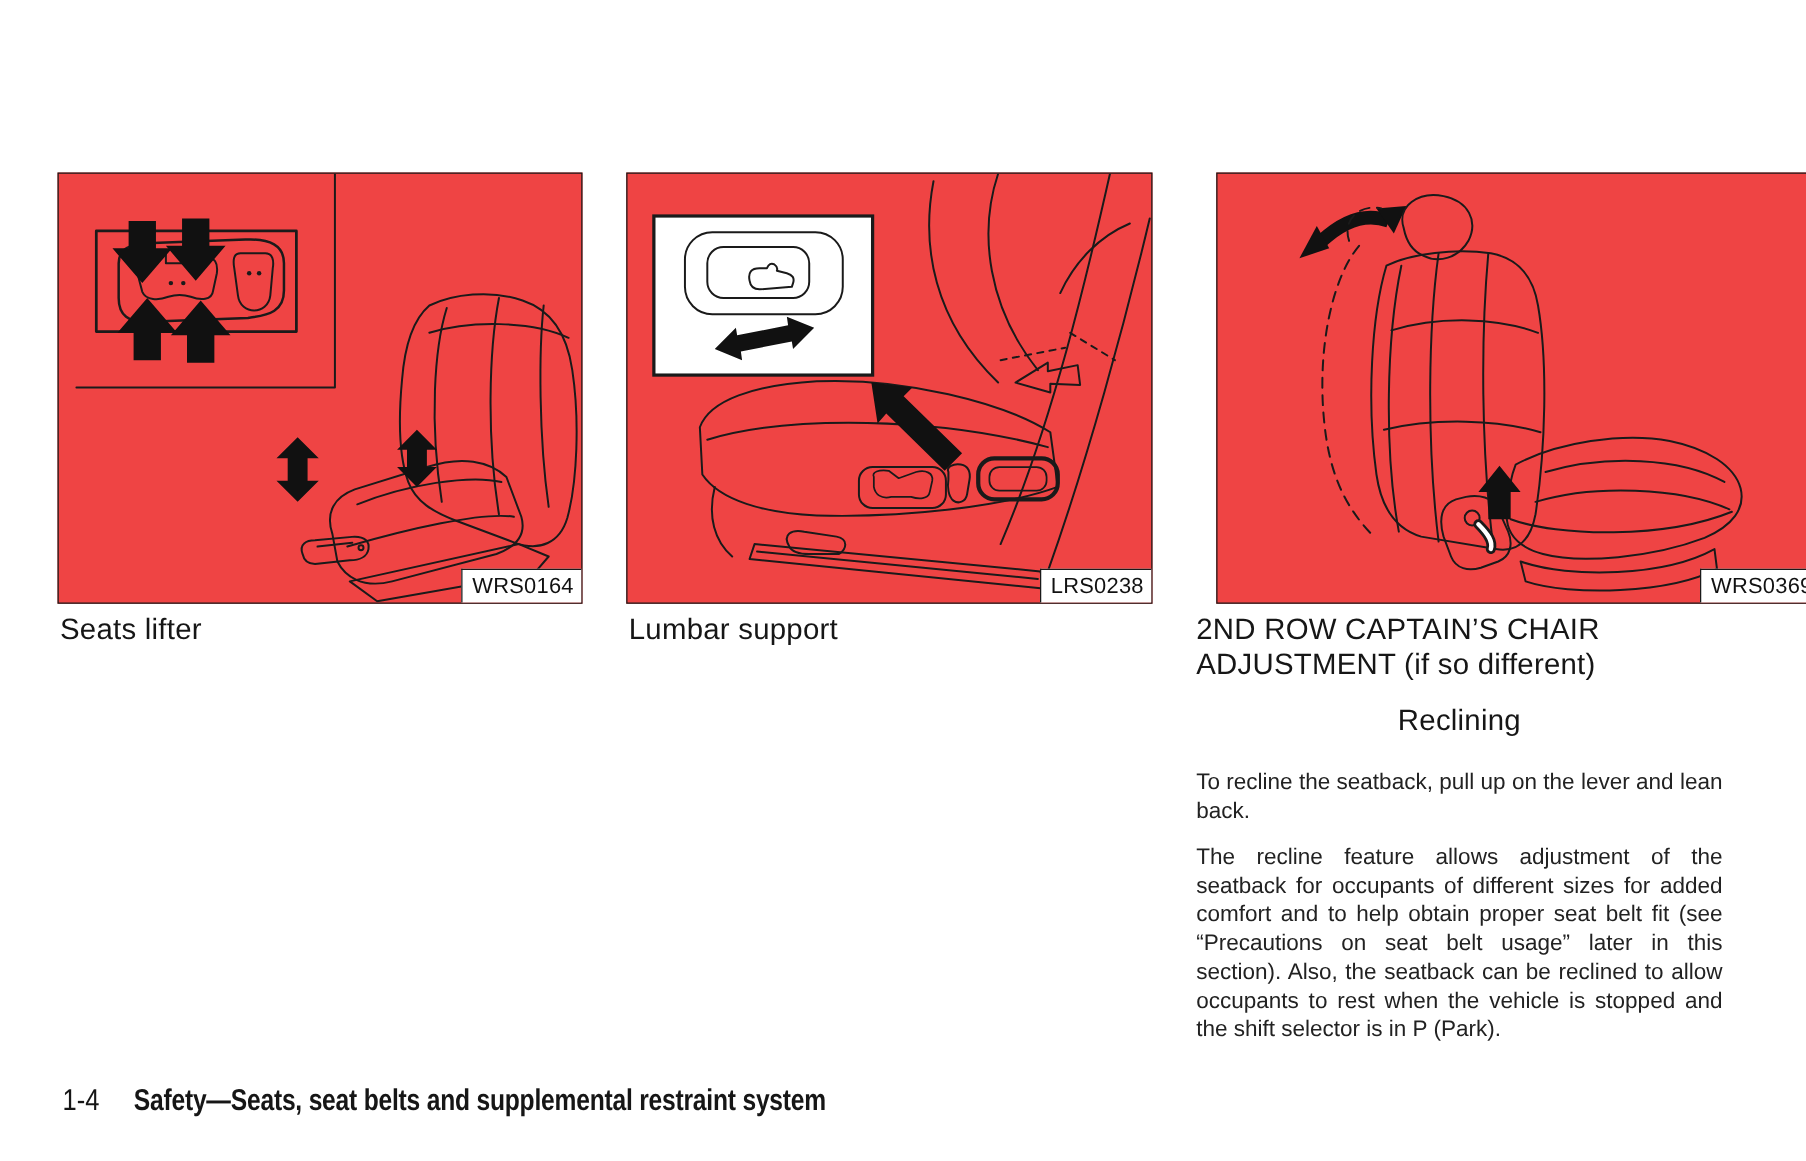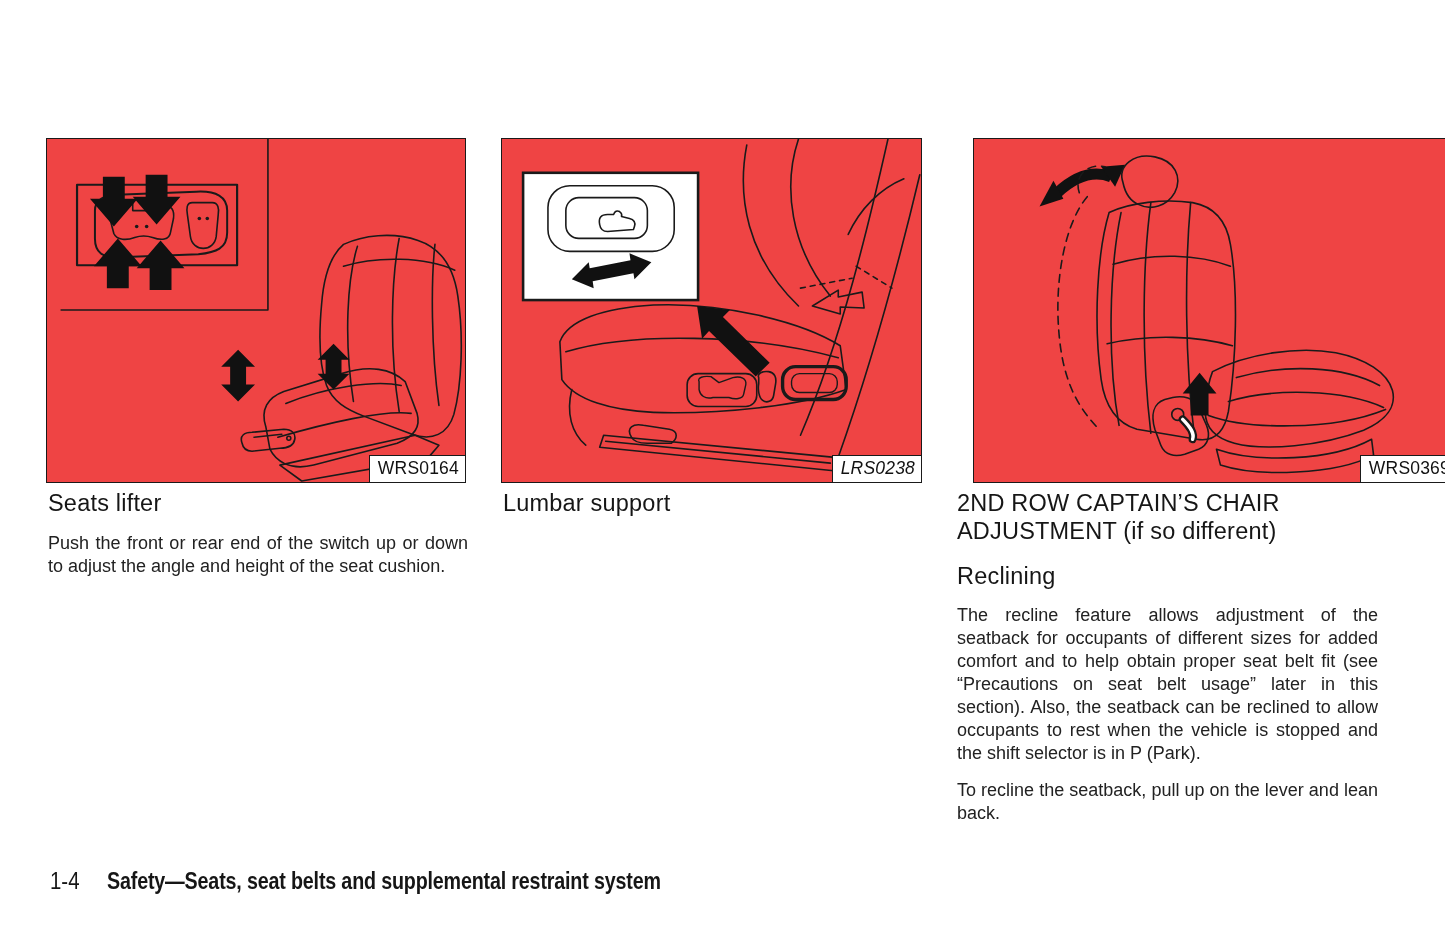--- a/index.html
+++ b/index.html
@@ -18,22 +18,22 @@
     border-top:1.4px solid #1a1a1a;border-left:1.4px solid #1a1a1a;
     font-size:17.5px;line-height:1;padding:4px 6px 5px 8px;color:#111;
     letter-spacing:0.2px;
   }
   .col{position:absolute;top:489px;}
   .col h2{
     font-size:23.5px;font-weight:400;line-height:28px;margin:0 0 15px 0;
     color:#161616;letter-spacing:0.2px;
   }
   .col h3{
-    font-size:23.5px;font-weight:400;line-height:28px;margin:17px 0 14px 0;
-    color:#161616;letter-spacing:0.2px;
+    font-size:23.5px;font-weight:400;line-height:28px;margin:17px 0 24px 0;
+    color:#161616;letter-spacing:0.2px;text-align:center;
   }
   .col p{
     font-size:18px;line-height:23px;margin:0 0 14px 0;color:#222;
     text-align:justify;
   }
   .page-footer{
     position:absolute;left:50px;top:867px;display:flex;align-items:center;
     white-space:nowrap;
   }
   .page-num{
@@ -85,21 +85,21 @@
       <path class="line" d="M196 306 C193 298 199 295 206 295 L238 292 C246 292 250 296 249 302 C248 308 242 311 234 311 L206 314 C200 314 197 311 196 306 Z"></path>
       <path class="line" d="M208 300 L236 297"></path>
       <circle class="line" cx="243" cy="301" r="2"></circle>
       <polygon class="blk" points="192,212 209,229 200,229 200,247 209,247 192,264 175,247 184,247 184,229 175,229"></polygon>
       <polygon class="blk" points="288,206 304,222 296,222 296,236 304,236 288,252 272,236 280,236 280,222 272,222"></polygon>
     </g>
   </svg>
   <div class="fig-label">WRS0164</div>
 </section>
 
-<section class="panel" style="left:501px;width:421px;font-style:italic;">
+<section class="panel" style="left:501px;width:421px;">
   <svg viewBox="0 0 421 345">
     <g>
       <rect x="21" y="34" width="176" height="128" fill="#fff" stroke="#1a1a1a" stroke-width="2.6"></rect>
       <rect class="line" x="46" y="47" width="127" height="66" rx="22"></rect>
       <rect class="line" x="64" y="59" width="82" height="41" rx="13"></rect>
       <path class="line" d="M98 86 q-2 -10 8 -10 l6 0 q2 -5 6 -3 q3 2 2 5 l8 2 q7 2 5 8 l-1 3 -26 2 q-7 0 -8 -7 z"></path>
       <polygon class="blk" points="70,141 92,150 91,143 132,135 133,141 150,124 128,115 129,122 88,130 87,124"></polygon>
     </g>
     <g>
       <path class="line" d="M246 6 C236 58 246 118 298 168"></path>
@@ -156,30 +156,29 @@
       <path d="M180 282 C188 290 192 296 190 302" fill="none" stroke="#1a1a1a" stroke-width="8" stroke-linecap="round"></path>
       <path d="M180 282 C188 290 192 296 190 302" fill="none" stroke="#ffffff" stroke-width="3.5" stroke-linecap="round"></path>
       <polygon class="blk" points="197,235 214,256 206,256 206,278 188,278 188,256 180,256"></polygon>
     </g>
   </svg>
   <div class="fig-label">WRS0369</div>
 </section>
 
 <div class="col" style="left:48px;width:420px;">
   <h2>Seats lifter</h2>
-  <p>Push the front or rear end of the switch up or down to adjust the angle and height of the seat cushion.</p>
 </div>
 
 <div class="col" style="left:503px;width:419px;">
   <h2>Lumbar support</h2>
 </div>
 
 <div class="col" style="left:957px;width:421px;">
   <h2 style="margin-bottom:17px;">2ND ROW CAPTAIN’S CHAIR ADJUSTMENT (if so different)</h2>
   <h3 style="margin-top:0;">Reclining</h3>
+  <p>To recline the seatback, pull up on the lever and lean back.</p>
   <p>The recline feature allows adjustment of the seatback for occupants of different sizes for added comfort and to help obtain proper seat belt fit (see “Precautions on seat belt usage” later in this section). Also, the seatback can be reclined to allow occupants to rest when the vehicle is stopped and the shift selector is in P (Park).</p>
-  <p>To recline the seatback, pull up on the lever and lean back.</p>
 </div>
 
 <div class="page-footer">
   <span class="page-num">1-4</span>
   <span class="section-title">Safety—Seats, seat belts and supplemental restraint system</span>
 </div>
 
 </body></html>

